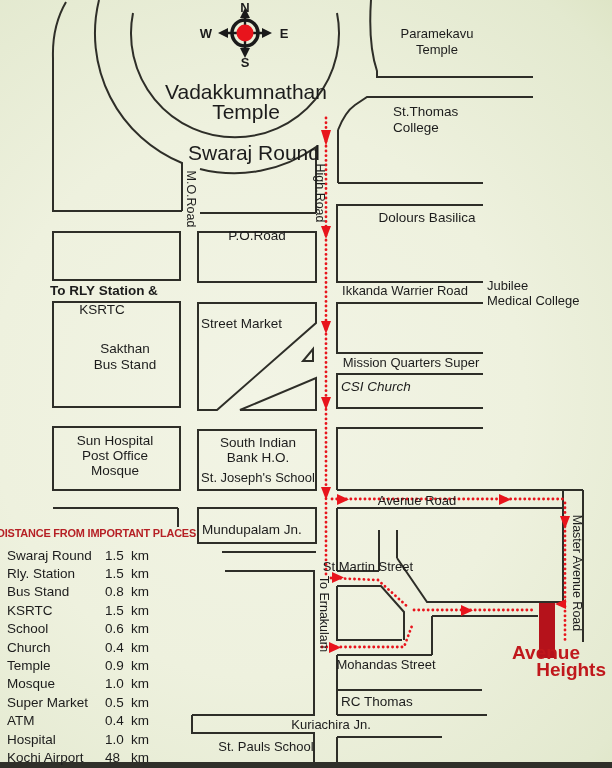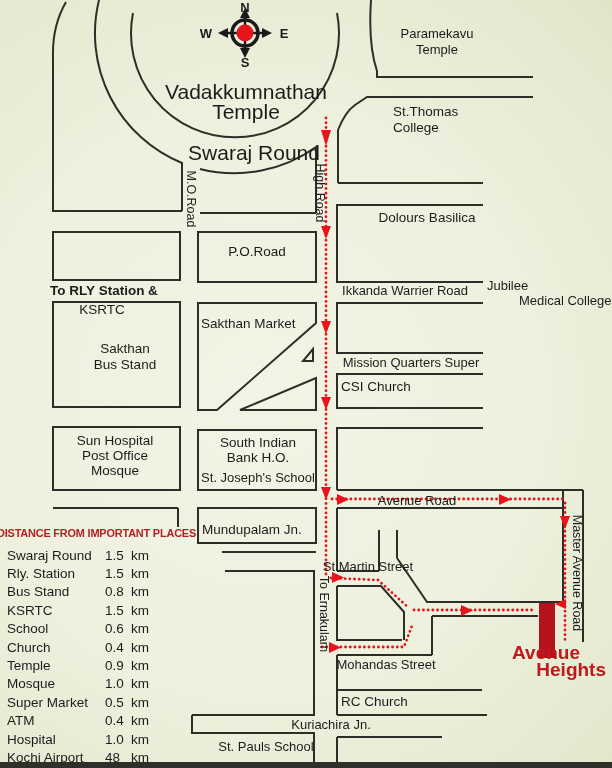--- a/index.html
+++ b/index.html
@@ -134,45 +134,45 @@
 
   <div class="lbl c f17" style="left:246px;top:91px;">Vadakkumnathan</div>
   <div class="lbl c f17" style="left:246px;top:111px;">Temple</div>
   <div class="lbl c f17" style="left:254px;top:152px;">Swaraj Round</div>
   <div class="lbl c f13" style="left:437px;top:33px;">Paramekavu</div>
   <div class="lbl c f13" style="left:437px;top:49px;">Temple</div>
   <div class="lbl l f135" style="left:393px;top:112px;text-align:center;">St.Thomas</div>
   <div class="lbl l f135" style="left:393px;top:128px;">College</div>
   <div class="lbl rot f125" style="left:191px;top:199px;">M.O.Road</div>
   <div class="lbl rot f125" style="left:320px;top:193px;">High.Road</div>
-  <div class="lbl c f135" style="left:257px;top:252px;">P.O.Road</div>
+  <div class="lbl c f135" style="left:257px;top:236px;">P.O.Road</div>
   <div class="lbl c f135" style="left:427px;top:218px;">Dolours Basilica</div>
   <div class="lbl c f13" style="left:405px;top:290px;">Ikkanda Warrier Road</div>
   <div class="lbl l f13" style="left:487px;top:285px;">Jubilee</div>
-  <div class="lbl l f13" style="left:487px;top:300px;margin-left:32px;">Medical College</div>
+  <div class="lbl l f13" style="left:487px;top:300px;">Medical College</div>
   <div class="lbl c f135" style="left:104px;top:291px;font-weight:bold;">To RLY Station &amp;</div>
   <div class="lbl c f135" style="left:102px;top:310px;">KSRTC</div>
-  <div class="lbl l f135" style="left:201px;top:324px;">Sakthan Market</div>
+  <div class="lbl l f135" style="left:201px;top:324px;">Street Market</div>
   <div class="lbl c f135" style="left:125px;top:349px;">Sakthan</div>
   <div class="lbl c f135" style="left:125px;top:365px;">Bus Stand</div>
   <div class="lbl c f13" style="left:411px;top:362px;">Mission Quarters Super</div>
-  <div class="lbl l f135" style="left:341px;top:387px;">CSI Church</div>
+  <div class="lbl l f135" style="left:341px;top:387px;font-style:italic;">CSI Church</div>
   <div class="lbl c f135" style="left:115px;top:441px;">Sun Hospital</div>
   <div class="lbl c f135" style="left:115px;top:456px;">Post Office</div>
   <div class="lbl c f135" style="left:115px;top:471px;">Mosque</div>
   <div class="lbl c f135" style="left:258px;top:443px;">South Indian</div>
   <div class="lbl c f135" style="left:258px;top:458px;">Bank H.O.</div>
   <div class="lbl c f13" style="left:258px;top:477px;">St. Joseph's School</div>
   <div class="lbl c f13" style="left:397px;top:500px;padding-left:40px;">Avenue Road</div>
   <div class="lbl l f135" style="left:202px;top:530px;">Mundupalam Jn.</div>
   <div class="lbl rot f125" style="left:577px;top:573px;">Master Avenue Road</div>
   <div class="lbl c f11" style="left:368px;top:566px;">St.Martin Street</div>
   <div class="lbl rot f125" style="left:324px;top:614px;">To Ernakulam</div>
   <div class="lbl c f13" style="left:386px;top:664px;">Mohandas Street</div>
-  <div class="lbl l f135" style="left:341px;top:702px;">RC Church</div>
+  <div class="lbl l f135" style="left:341px;top:702px;">RC Thomas</div>
   <div class="lbl c f13" style="left:331px;top:724px;">Kuriachira Jn.</div>
   <div class="lbl c f13" style="left:266px;top:746px;text-align:center;">St. Pauls School</div>
 
   <div class="lbl r f19 red" style="left:580px;top:652px;">Avenue</div>
   <div class="lbl r f19 red" style="left:606px;top:669px;">Heights</div>
 
   <div class="dist-title">DISTANCE FROM IMPORTANT PLACES</div>
   <div class="dist-panel">
     <div class="drow">
         <span class="dplace">Swaraj Round</span>

